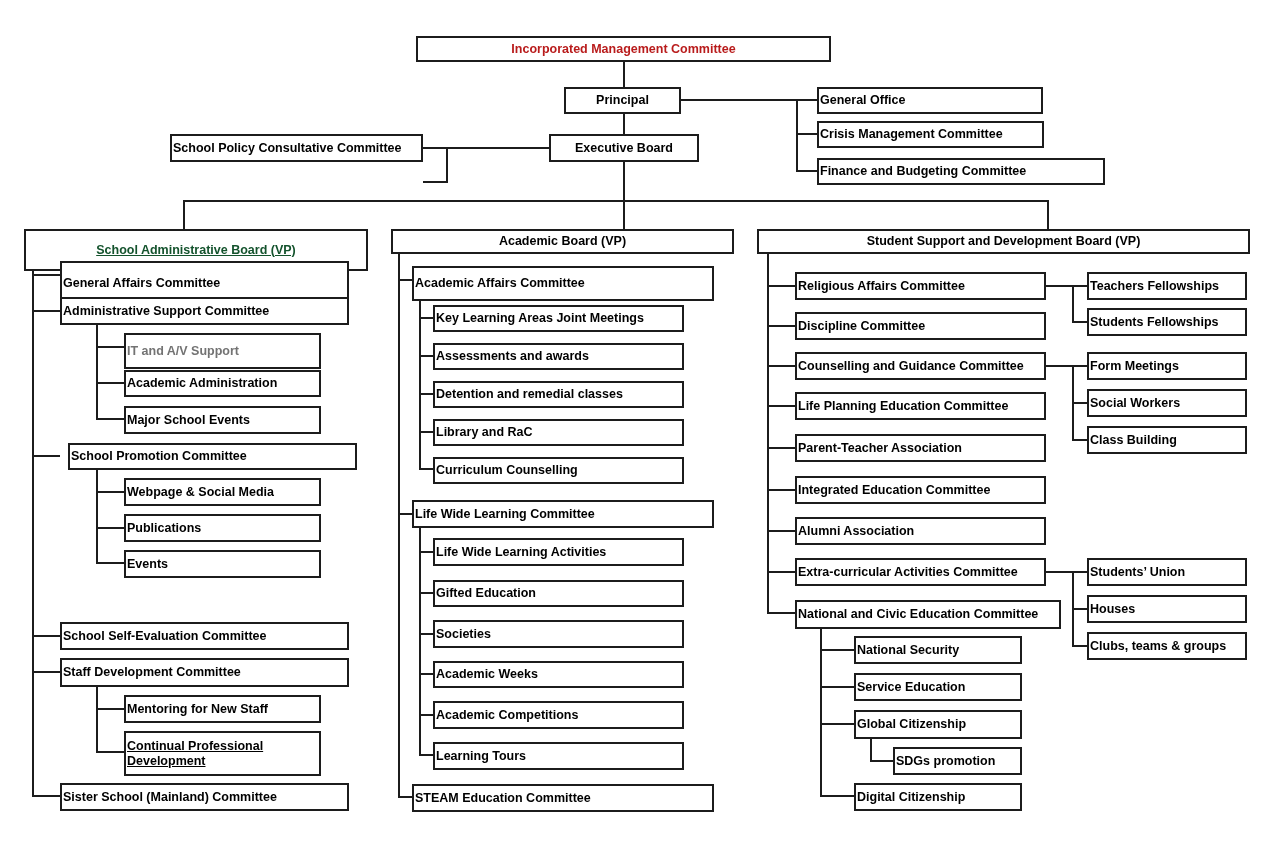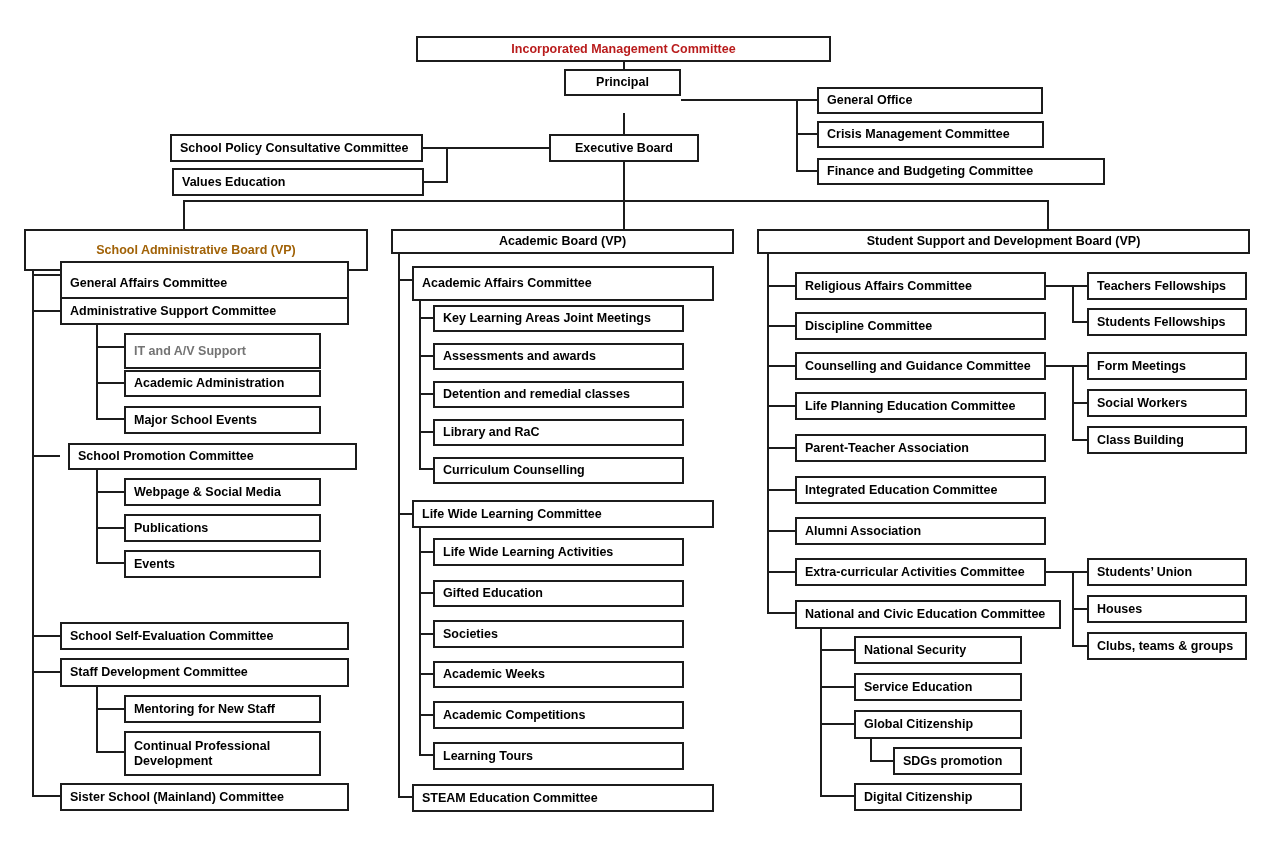--- a/index.html
+++ b/index.html
@@ -24,30 +24,31 @@
     font-weight: bold;
     font-size: 12.5px;
     line-height: 1.2;
     display: flex;
     align-items: center;
     white-space: nowrap;
     z-index: 2;
   }
   .node.left {
     justify-content: flex-start;
-    padding-left: 8px;
+    padding-left: 1px;
     padding-right: 3px;
   }
   .node.center {
     justify-content: center;
     text-align: center;
     padding: 0 2px;
   }
   .node.wrap {
     white-space: normal;
+    text-decoration: underline;
   }
   .line {
     position: absolute;
     background: #1c1c1c;
     z-index: 1;
   }
 </style>
 </head>
 <body>
 
@@ -123,28 +124,27 @@
     <div class="line" style="left: 1072px; top: 608px; width: 15px; height: 2px; background: rgb(28, 28, 28);"></div>
     <div class="line" style="left: 1072px; top: 645px; width: 15px; height: 2px; background: rgb(28, 28, 28);"></div>
     <div class="line" style="left: 820px; top: 628px; width: 2px; height: 169px; background: rgb(28, 28, 28);"></div>
     <div class="line" style="left: 820px; top: 649px; width: 34px; height: 2px; background: rgb(28, 28, 28);"></div>
     <div class="line" style="left: 820px; top: 686px; width: 34px; height: 2px; background: rgb(28, 28, 28);"></div>
     <div class="line" style="left: 820px; top: 723px; width: 34px; height: 2px; background: rgb(28, 28, 28);"></div>
     <div class="line" style="left: 820px; top: 795px; width: 34px; height: 2px; background: rgb(28, 28, 28);"></div>
     <div class="line" style="left: 870px; top: 738px; width: 2px; height: 24px; background: rgb(28, 28, 28);"></div>
     <div class="line" style="left: 870px; top: 760px; width: 23px; height: 2px; background: rgb(28, 28, 28);"></div>
     <div class="node center" style="left: 416px; top: 36px; width: 415px; height: 26px; border-color: rgb(28, 28, 28); background: rgb(255, 255, 255); color: #b91c1c;">Incorporated Management Committee</div>
-    <div class="node center" style="left: 564px; top: 69px; width: 117px; height: 27px; border-color: rgb(28, 28, 28); background: rgb(255, 255, 255); color: rgb(0, 0, 0);">Principal</div>
+    <div class="node center" style="left: 564px; top: 87px; width: 117px; height: 27px; border-color: rgb(28, 28, 28); background: rgb(255, 255, 255); color: rgb(0, 0, 0);">Principal</div>
     <div class="node center" style="left: 549px; top: 134px; width: 150px; height: 28px; border-color: rgb(28, 28, 28); background: rgb(255, 255, 255); color: rgb(0, 0, 0);">Executive Board</div>
     <div class="node left" style="left: 170px; top: 134px; width: 253px; height: 28px; border-color: rgb(28, 28, 28); background: rgb(255, 255, 255); color: rgb(0, 0, 0);">School Policy Consultative Committee</div>
-    <div class="node left" style="left: 172px; top: 168px; width: 252px; height: 28px; border-color: rgb(28, 28, 28); background: rgb(255, 255, 255); color: rgb(0, 0, 0);">Values Education</div>
     <div class="node left" style="left: 817px; top: 87px; width: 226px; height: 27px; border-color: rgb(28, 28, 28); background: rgb(255, 255, 255); color: rgb(0, 0, 0);">General Office</div>
     <div class="node left" style="left: 817px; top: 121px; width: 227px; height: 27px; border-color: rgb(28, 28, 28); background: rgb(255, 255, 255); color: rgb(0, 0, 0);">Crisis Management Committee</div>
     <div class="node left" style="left: 817px; top: 158px; width: 288px; height: 27px; border-color: rgb(28, 28, 28); background: rgb(255, 255, 255); color: rgb(0, 0, 0);">Finance and Budgeting Committee</div>
-    <div class="node center" style="left: 24px; top: 229px; width: 344px; height: 42px; border-color: rgb(28, 28, 28); background: rgb(255, 255, 255); color: #a16207;">School Administrative Board (VP)</div>
+    <div class="node center" style="left: 24px; top: 229px; width: 344px; height: 42px; border-color: rgb(28, 28, 28); background: rgb(255, 255, 255); color: #14532d; text-decoration: underline;">School Administrative Board (VP)</div>
     <div class="node left" style="left: 60px; top: 261px; width: 289px; height: 44px; border-color: rgb(28, 28, 28); background: rgb(255, 255, 255); color: rgb(0, 0, 0);">General Affairs Committee</div>
     <div class="node left" style="left: 60px; top: 297px; width: 289px; height: 28px; border-color: rgb(28, 28, 28); background: rgb(255, 255, 255); color: rgb(0, 0, 0);">Administrative Support Committee</div>
     <div class="node left" style="left: 124px; top: 333px; width: 197px; height: 36px; border-color: rgb(28, 28, 28); background: rgb(255, 255, 255); color: #737373;">IT and A/V Support</div>
     <div class="node left" style="left: 124px; top: 370px; width: 197px; height: 27px; border-color: rgb(28, 28, 28); background: rgb(255, 255, 255); color: rgb(0, 0, 0);">Academic Administration</div>
     <div class="node left" style="left: 124px; top: 406px; width: 197px; height: 28px; border-color: rgb(28, 28, 28); background: rgb(255, 255, 255); color: rgb(0, 0, 0);">Major School Events</div>
     <div class="node left" style="left: 68px; top: 443px; width: 289px; height: 27px; border-color: rgb(28, 28, 28); background: rgb(255, 255, 255); color: rgb(0, 0, 0);">School Promotion Committee</div>
     <div class="node left" style="left: 124px; top: 478px; width: 197px; height: 28px; border-color: rgb(28, 28, 28); background: rgb(255, 255, 255); color: rgb(0, 0, 0);">Webpage &amp; Social Media</div>
     <div class="node left" style="left: 124px; top: 514px; width: 197px; height: 28px; border-color: rgb(28, 28, 28); background: rgb(255, 255, 255); color: rgb(0, 0, 0);">Publications</div>
     <div class="node left" style="left: 124px; top: 550px; width: 197px; height: 28px; border-color: rgb(28, 28, 28); background: rgb(255, 255, 255); color: rgb(0, 0, 0);">Events</div>
     <div class="node left" style="left: 60px; top: 622px; width: 289px; height: 28px; border-color: rgb(28, 28, 28); background: rgb(255, 255, 255); color: rgb(0, 0, 0);">School Self-Evaluation Committee</div>

